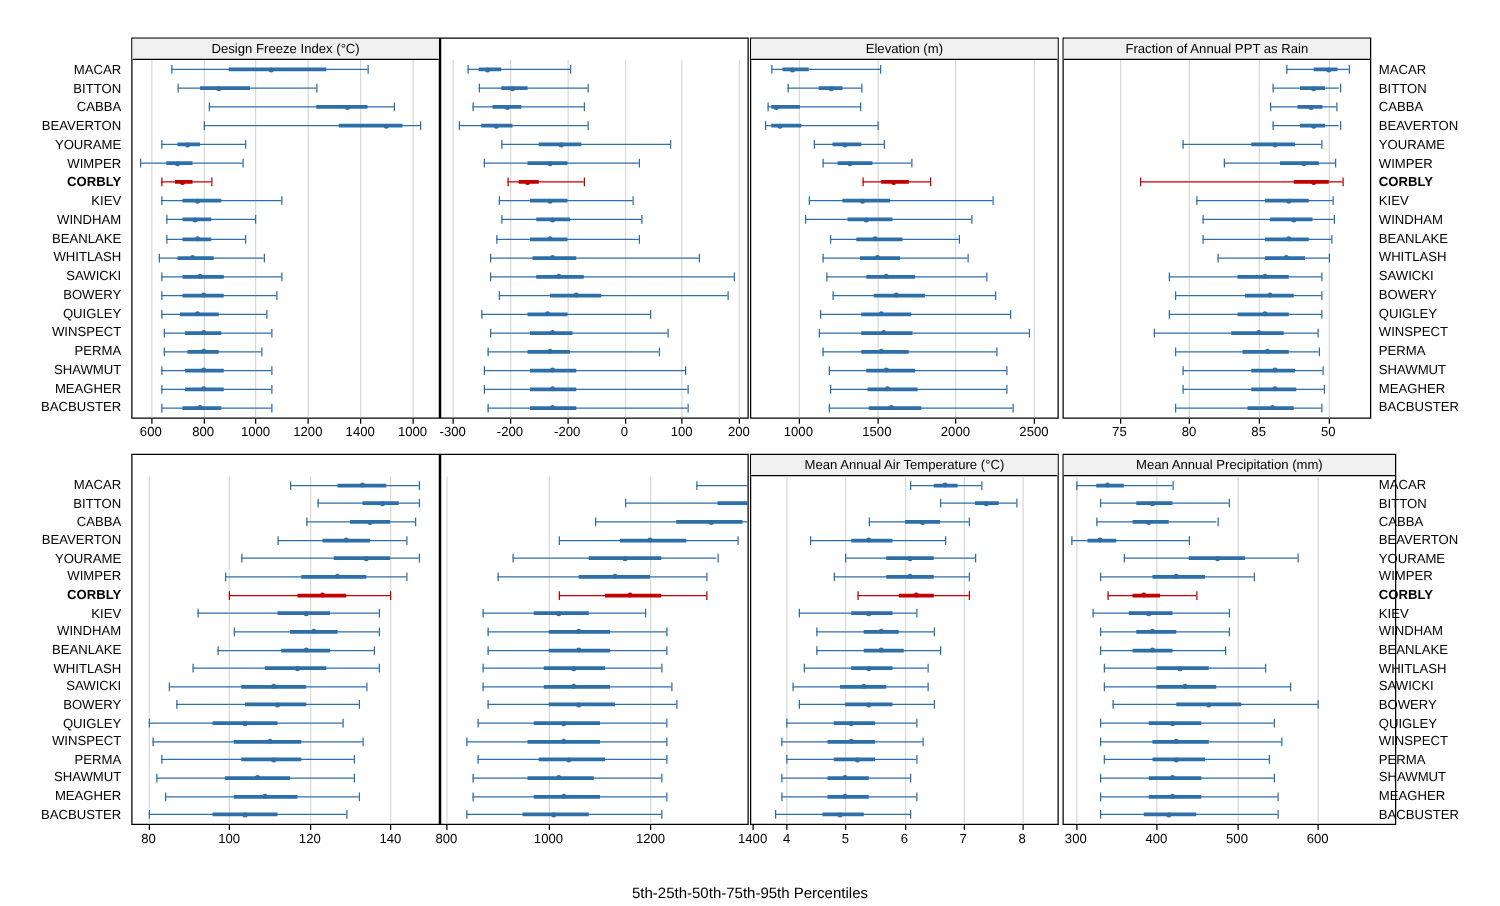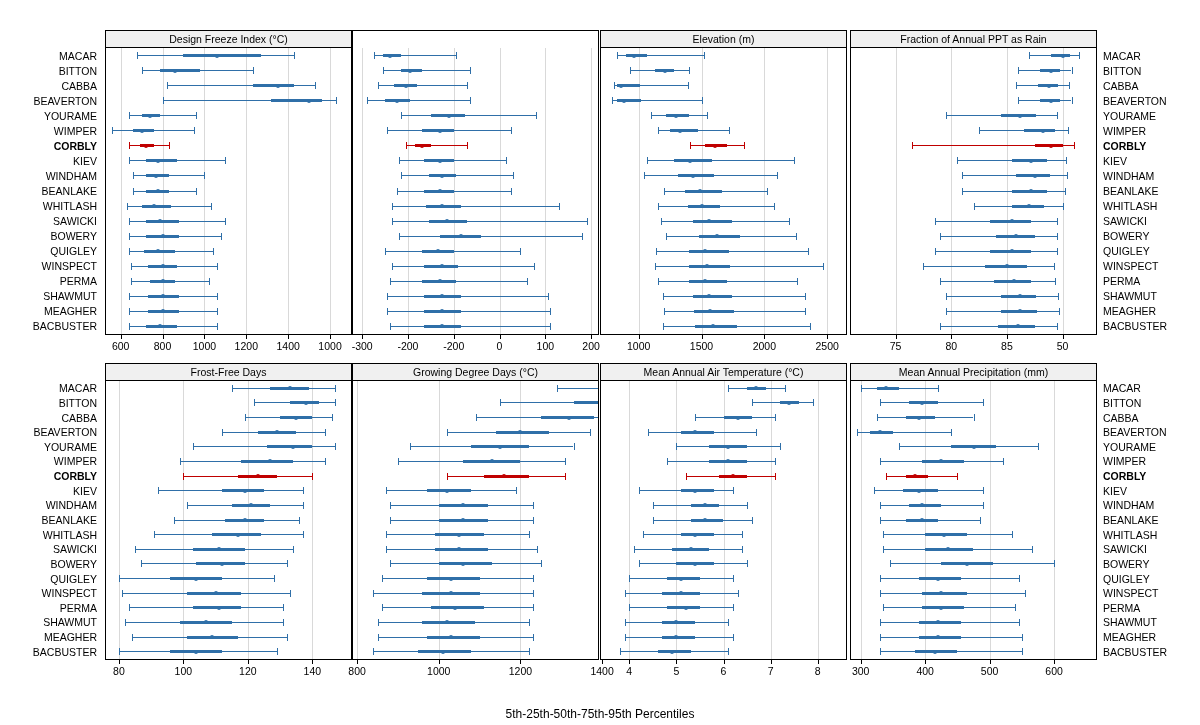--- a/index.html
+++ b/index.html
@@ -505,21 +505,20 @@
       <div class="tickmark" style="left: 45.5455px; top: 0px;"></div>
       <div class="tick" style="left: 45.5455px; top: 5px;">75</div>
       <div class="tickmark" style="left: 101.227px; top: 0px;"></div>
       <div class="tick" style="left: 101.227px; top: 5px;">80</div>
       <div class="tickmark" style="left: 156.909px; top: 0px;"></div>
       <div class="tick" style="left: 156.909px; top: 5px;">85</div>
       <div class="tickmark" style="left: 212.591px; top: 0px;"></div>
       <div class="tick" style="left: 212.591px; top: 5px;">50</div>
     </div>
     <div class="panel" style="left: 105px; top: 363px; width: 247px; height: 297px;">
-      <div class="panel-head">Frost-Free Days</div>
       <div class="plotarea">
         <div class="vgrid" style="left: 13px; background: rgb(217, 217, 217);"></div>
         <div class="vgrid" style="left: 77px; background: rgb(217, 217, 217);"></div>
         <div class="vgrid" style="left: 142px; background: rgb(217, 217, 217);"></div>
         <div class="vgrid" style="left: 206px; background: rgb(217, 217, 217);"></div>
         <div class="wl" style="left: 125.724px; width: 103.158px; top: 6.81579px; background: rgb(47, 111, 168);"></div>
         <div class="cap" style="left: 125.724px; top: 3.81579px; background: rgb(47, 111, 168);"></div>
         <div class="cap" style="left: 228.882px; top: 3.81579px; background: rgb(47, 111, 168);"></div>
         <div class="box" style="left: 164.408px; width: 38.6842px; top: 5.81579px; background: rgb(47, 111, 168);"></div>
         <div class="med" style="left: 181.75px; top: 5.31579px; background: rgb(47, 111, 168);"></div>
@@ -619,21 +618,20 @@
       <div class="tickmark" style="left: 13.8947px; top: 0px;"></div>
       <div class="tick" style="left: 13.8947px; top: 5px;">80</div>
       <div class="tickmark" style="left: 78.3684px; top: 0px;"></div>
       <div class="tick" style="left: 78.3684px; top: 5px;">100</div>
       <div class="tickmark" style="left: 142.842px; top: 0px;"></div>
       <div class="tick" style="left: 142.842px; top: 5px;">120</div>
       <div class="tickmark" style="left: 207.316px; top: 0px;"></div>
       <div class="tick" style="left: 207.316px; top: 5px;">140</div>
     </div>
     <div class="panel" style="left: 352px; top: 363px; width: 247px; height: 297px;">
-      <div class="panel-head">Growing Degree Days (°C)</div>
       <div class="plotarea">
         <div class="vgrid" style="left: 4px; background: rgb(217, 217, 217);"></div>
         <div class="vgrid" style="left: 86px; background: rgb(217, 217, 217);"></div>
         <div class="vgrid" style="left: 167px; background: rgb(217, 217, 217);"></div>
         <div class="wl" style="left: 204.167px; width: 98px; top: 6.81579px; background: rgb(47, 111, 168);"></div>
         <div class="cap" style="left: 204.167px; top: 3.81579px; background: rgb(47, 111, 168);"></div>
         <div class="wl" style="left: 147px; width: 147px; top: 21.4474px; background: rgb(47, 111, 168);"></div>
         <div class="cap" style="left: 147px; top: 18.4474px; background: rgb(47, 111, 168);"></div>
         <div class="box" style="left: 220.5px; width: 49px; top: 20.4474px; background: rgb(47, 111, 168);"></div>
         <div class="wl" style="left: 122.5px; width: 151.083px; top: 36.0789px; background: rgb(47, 111, 168);"></div>
@@ -842,21 +840,21 @@
       <div class="tick" style="left: 29.2692px; top: 5px;">4</div>
       <div class="tickmark" style="left: 76.3846px; top: 0px;"></div>
       <div class="tick" style="left: 76.3846px; top: 5px;">5</div>
       <div class="tickmark" style="left: 123.5px; top: 0px;"></div>
       <div class="tick" style="left: 123.5px; top: 5px;">6</div>
       <div class="tickmark" style="left: 170.615px; top: 0px;"></div>
       <div class="tick" style="left: 170.615px; top: 5px;">7</div>
       <div class="tickmark" style="left: 217.731px; top: 0px;"></div>
       <div class="tick" style="left: 217.731px; top: 5px;">8</div>
     </div>
-    <div class="panel" style="left: 850px; top: 363px; width: 247px; height: 297px; padding-left: 19px;">
+    <div class="panel" style="left: 850px; top: 363px; width: 267px; height: 297px; padding-left: 19px;">
       <div class="panel-head">Mean Annual Precipitation (mm)</div>
       <div class="plotarea">
         <div class="vgrid" style="left: 10px; background: rgb(217, 217, 217);"></div>
         <div class="vgrid" style="left: 74px; background: rgb(217, 217, 217);"></div>
         <div class="vgrid" style="left: 139px; background: rgb(217, 217, 217);"></div>
         <div class="vgrid" style="left: 203px; background: rgb(217, 217, 217);"></div>
         <div class="wl" style="left: 9.67105px; width: 77.3684px; top: 6.81579px; background: rgb(47, 111, 168);"></div>
         <div class="cap" style="left: 9.67105px; top: 3.81579px; background: rgb(47, 111, 168);"></div>
         <div class="cap" style="left: 87.0395px; top: 3.81579px; background: rgb(47, 111, 168);"></div>
         <div class="box" style="left: 25.7895px; width: 22.5658px; top: 5.81579px; background: rgb(47, 111, 168);"></div>

